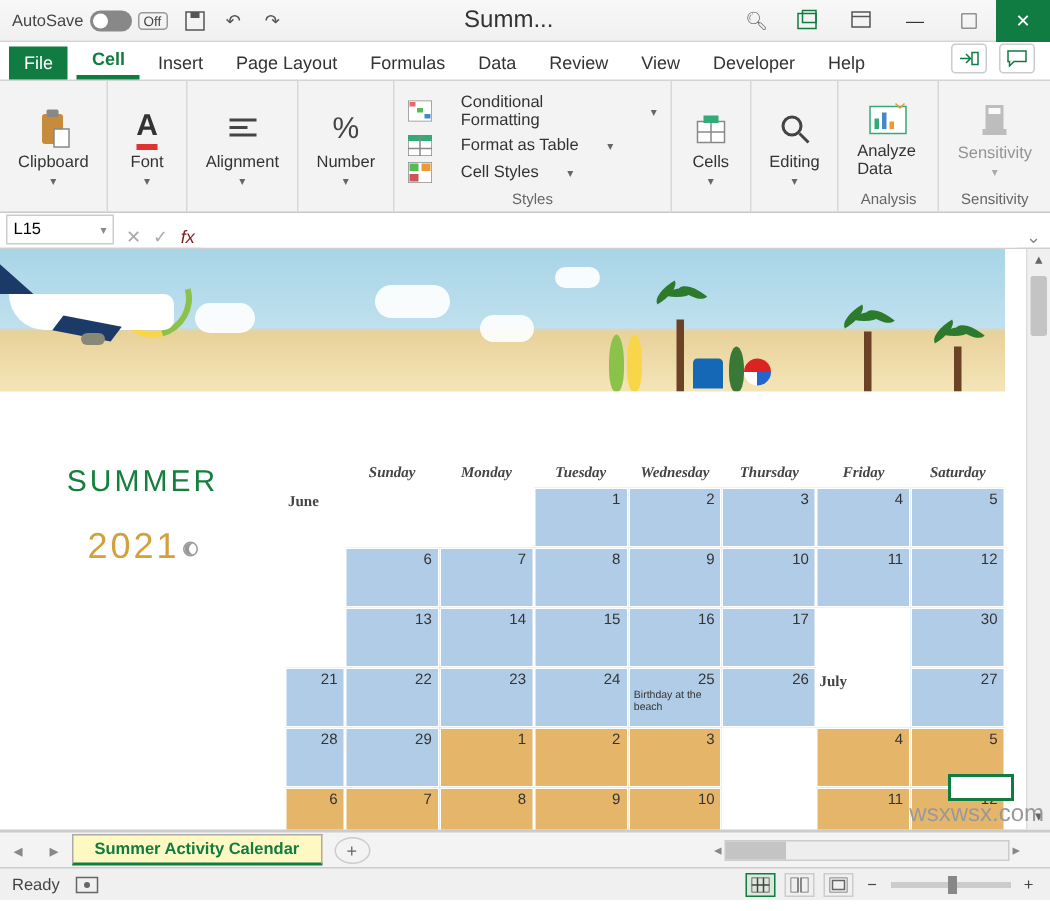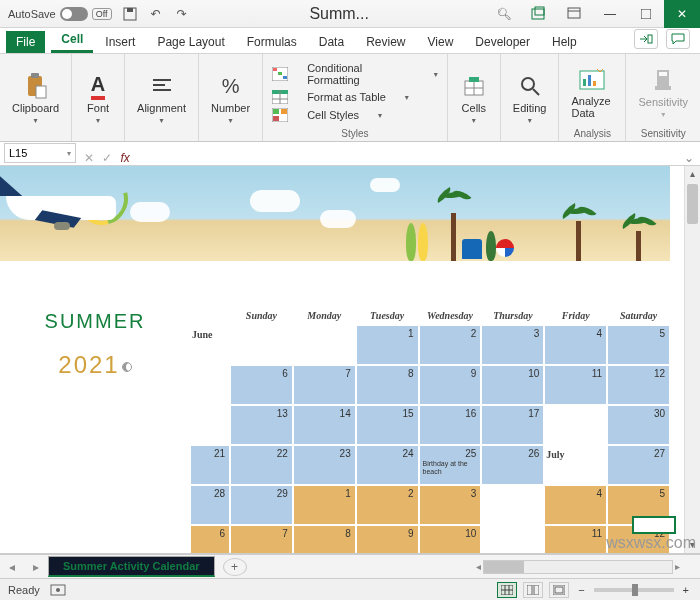--- a/index.html
+++ b/index.html
@@ -94,21 +94,21 @@
   .daycell.empty { background: transparent; border: none; }
   .daycell.orange { background: #e5b66a; }
   .daycell .n { font-size: 10px; color: #333; }
   .daycell .ev { position: absolute; left: 3px; top: 14px; font-size: 7px; text-align: left; color: #333; line-height: 1.1; }
   
   .outline-cell { position: absolute; border: 2px solid #107c41; width: 44px; height: 18px; right: 24px; top: 350px; background: #fff; }
   
   
   .sheettabs { height: 24px; display: flex; align-items: center; background: #f3f3f3; border-top: 1px solid #ccc; }
   .stab-nav { width: 24px; text-align: center; color: #888; }
-  .stab { padding: 3px 14px; background: #0f172a; border: 1px solid #aaa; border-bottom: 2px solid #107c41; font-size: 11px; font-weight: bold; color: #107c41; }
+  .stab { padding: 3px 14px; background: #fef9c3; border: 1px solid #aaa; border-bottom: 2px solid #107c41; font-size: 11px; font-weight: bold; color: #107c41; }
   .stab-add { width: 24px; height: 18px; border: 1px solid #ccc; border-radius: 50%; display: flex; align-items: center; justify-content: center; margin-left: 8px; color: #666; }
   .hscroll { flex: 1; display: flex; align-items: center; justify-content: flex-end; gap: 2px; padding-right: 20px; }
   .hscroll-track { width: 190px; height: 14px; background: #eee; border: 1px solid #ccc; position: relative; }
   .hscroll-thumb { position: absolute; left: 0; top: 0; bottom: 0; width: 40px; background: #c4c4c4; }
   
   
   .statusbar { height: 22px; background: #f0f0f0; border-top: 1px solid #ccc; display: flex; align-items: center; padding: 0 8px; font-size: 11px; color: #444; gap: 10px; }
   .status-right { margin-left: auto; display: flex; align-items: center; gap: 6px; }
   .viewbtn { width: 20px; height: 16px; border: 1px solid #ccc; display: flex; align-items: center; justify-content: center; font-size: 9px; }
   .viewbtn.active { background: #dce8dc; border-color: #107c41; }

